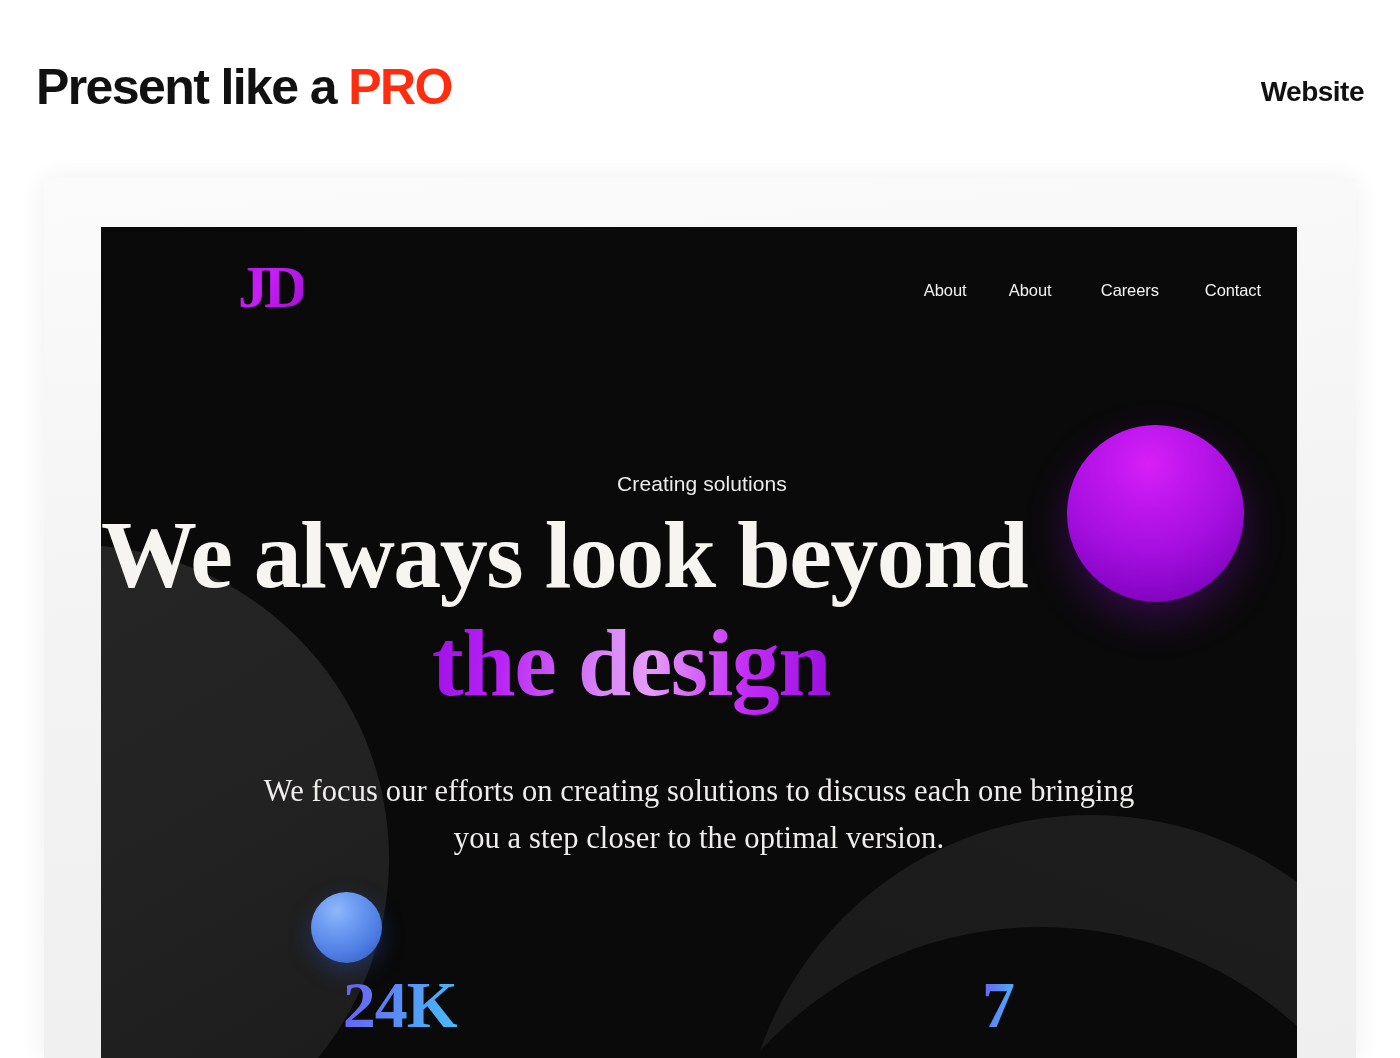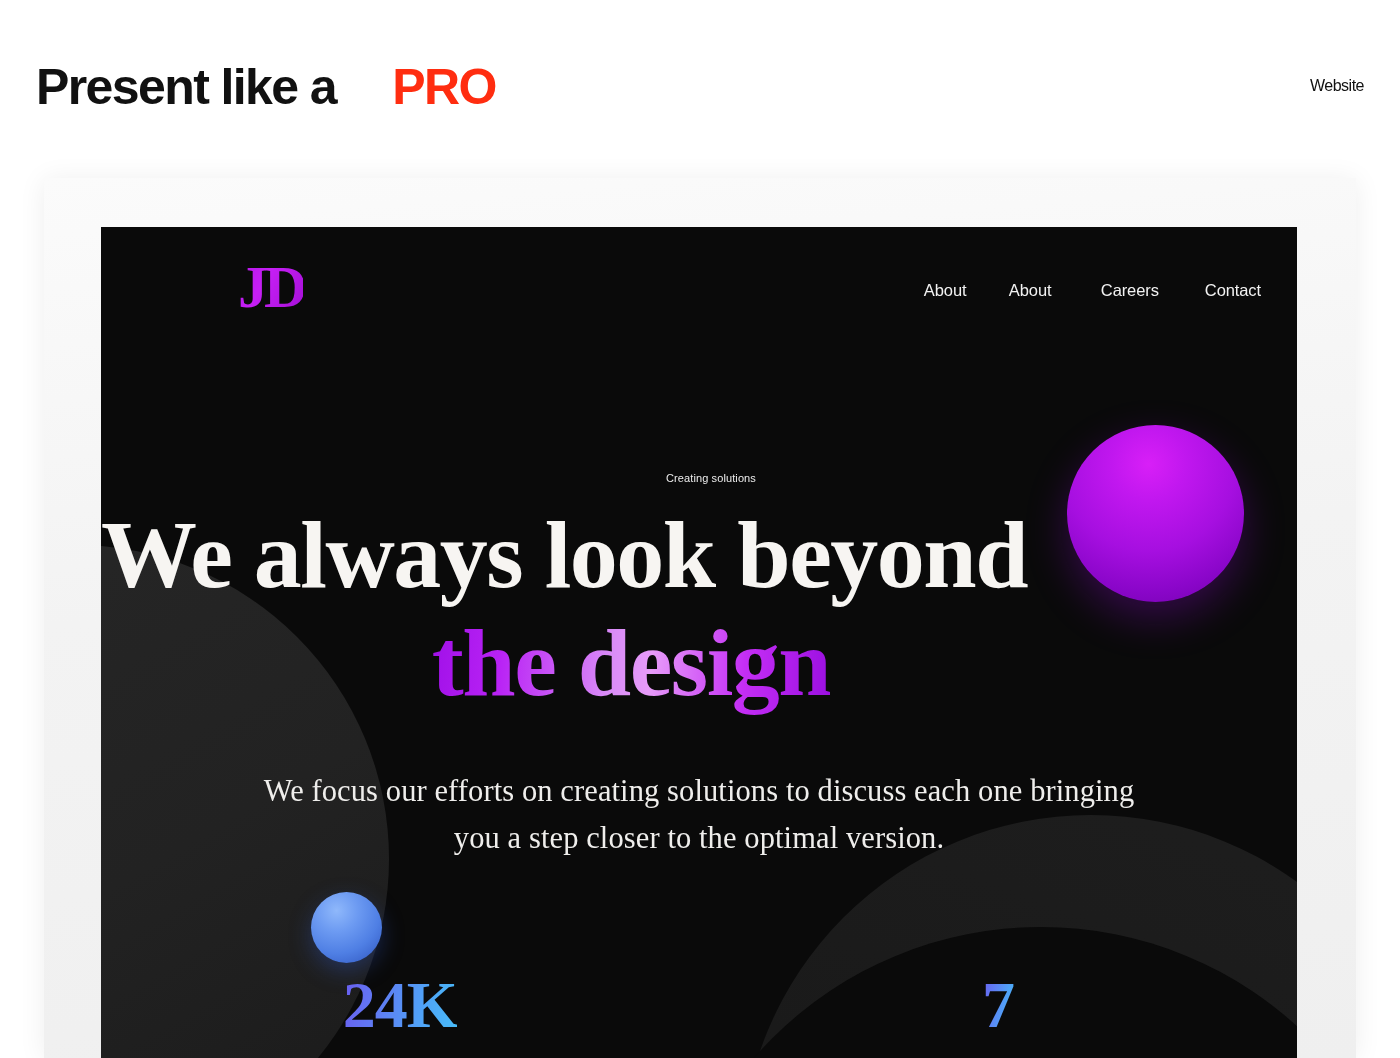--- a/index.html
+++ b/index.html
@@ -15,24 +15,24 @@
   .topbar {
     position:absolute; left:0; top:0; width:1400px; height:178px;
     background:#ffffff;
   }
   .page-title {
     position:absolute; left:36px; top:62px;
     font-family:"Liberation Sans", sans-serif;
     font-size:50px; font-weight:bold; letter-spacing:-1.6px;
     color:#111111; white-space:nowrap; line-height:1;
   }
-  .page-title .accent { color:#ff2d10;margin-left:44px; }
+  .page-title .accent { color:#ff2d10; }
   .topbar-right {
     position:absolute; right:36px; top:78px;
-    font-size:16px; font-weight:normal; letter-spacing:-0.5px;
+    font-size:28px; font-weight:bold; letter-spacing:-0.5px;
     color:#111111; white-space:nowrap; line-height:1;
   }
 
   
   .mockup-frame {
     position:absolute; left:44px; top:178px;
     width:1312px; height:880px;
     background:linear-gradient(175deg,#fbfbfb 0%, #f3f3f3 45%, #efefef 100%);
     box-shadow:0 2px 26px rgba(0,0,0,0.07);
     overflow:hidden;
@@ -98,23 +98,23 @@
   }
   .nav-link + .nav-link { margin-left:33px; }
   .nav-link:nth-child(1){ width:52px; }
   .nav-link:nth-child(2){ width:59px; }
   .nav-link:nth-child(3){ width:71px; }
 
   
   .hero { position:absolute; left:0; top:0; width:1196px; height:831px; z-index:5; }
 
   .eyebrow {
-    position:absolute; left:12px; top:245px; width:1196px;
+    position:absolute; left:3px; top:245px; width:1196px;
     text-align:center; color:#ececec;
-    font-size:11px; font-weight:400; letter-spacing:0.1px;
+    font-size:21px; font-weight:400; letter-spacing:0.1px;
   }
 
   .headline-1 {
     position:absolute; left:0; top:280px; width:1340px;
     text-align:left; color:#f7f5f2;
     font-family:"Liberation Serif", serif;
     font-size:96px; font-weight:bold; line-height:1.0;
     letter-spacing:-1.5px; white-space:nowrap;
   }
   .headline-2 {

